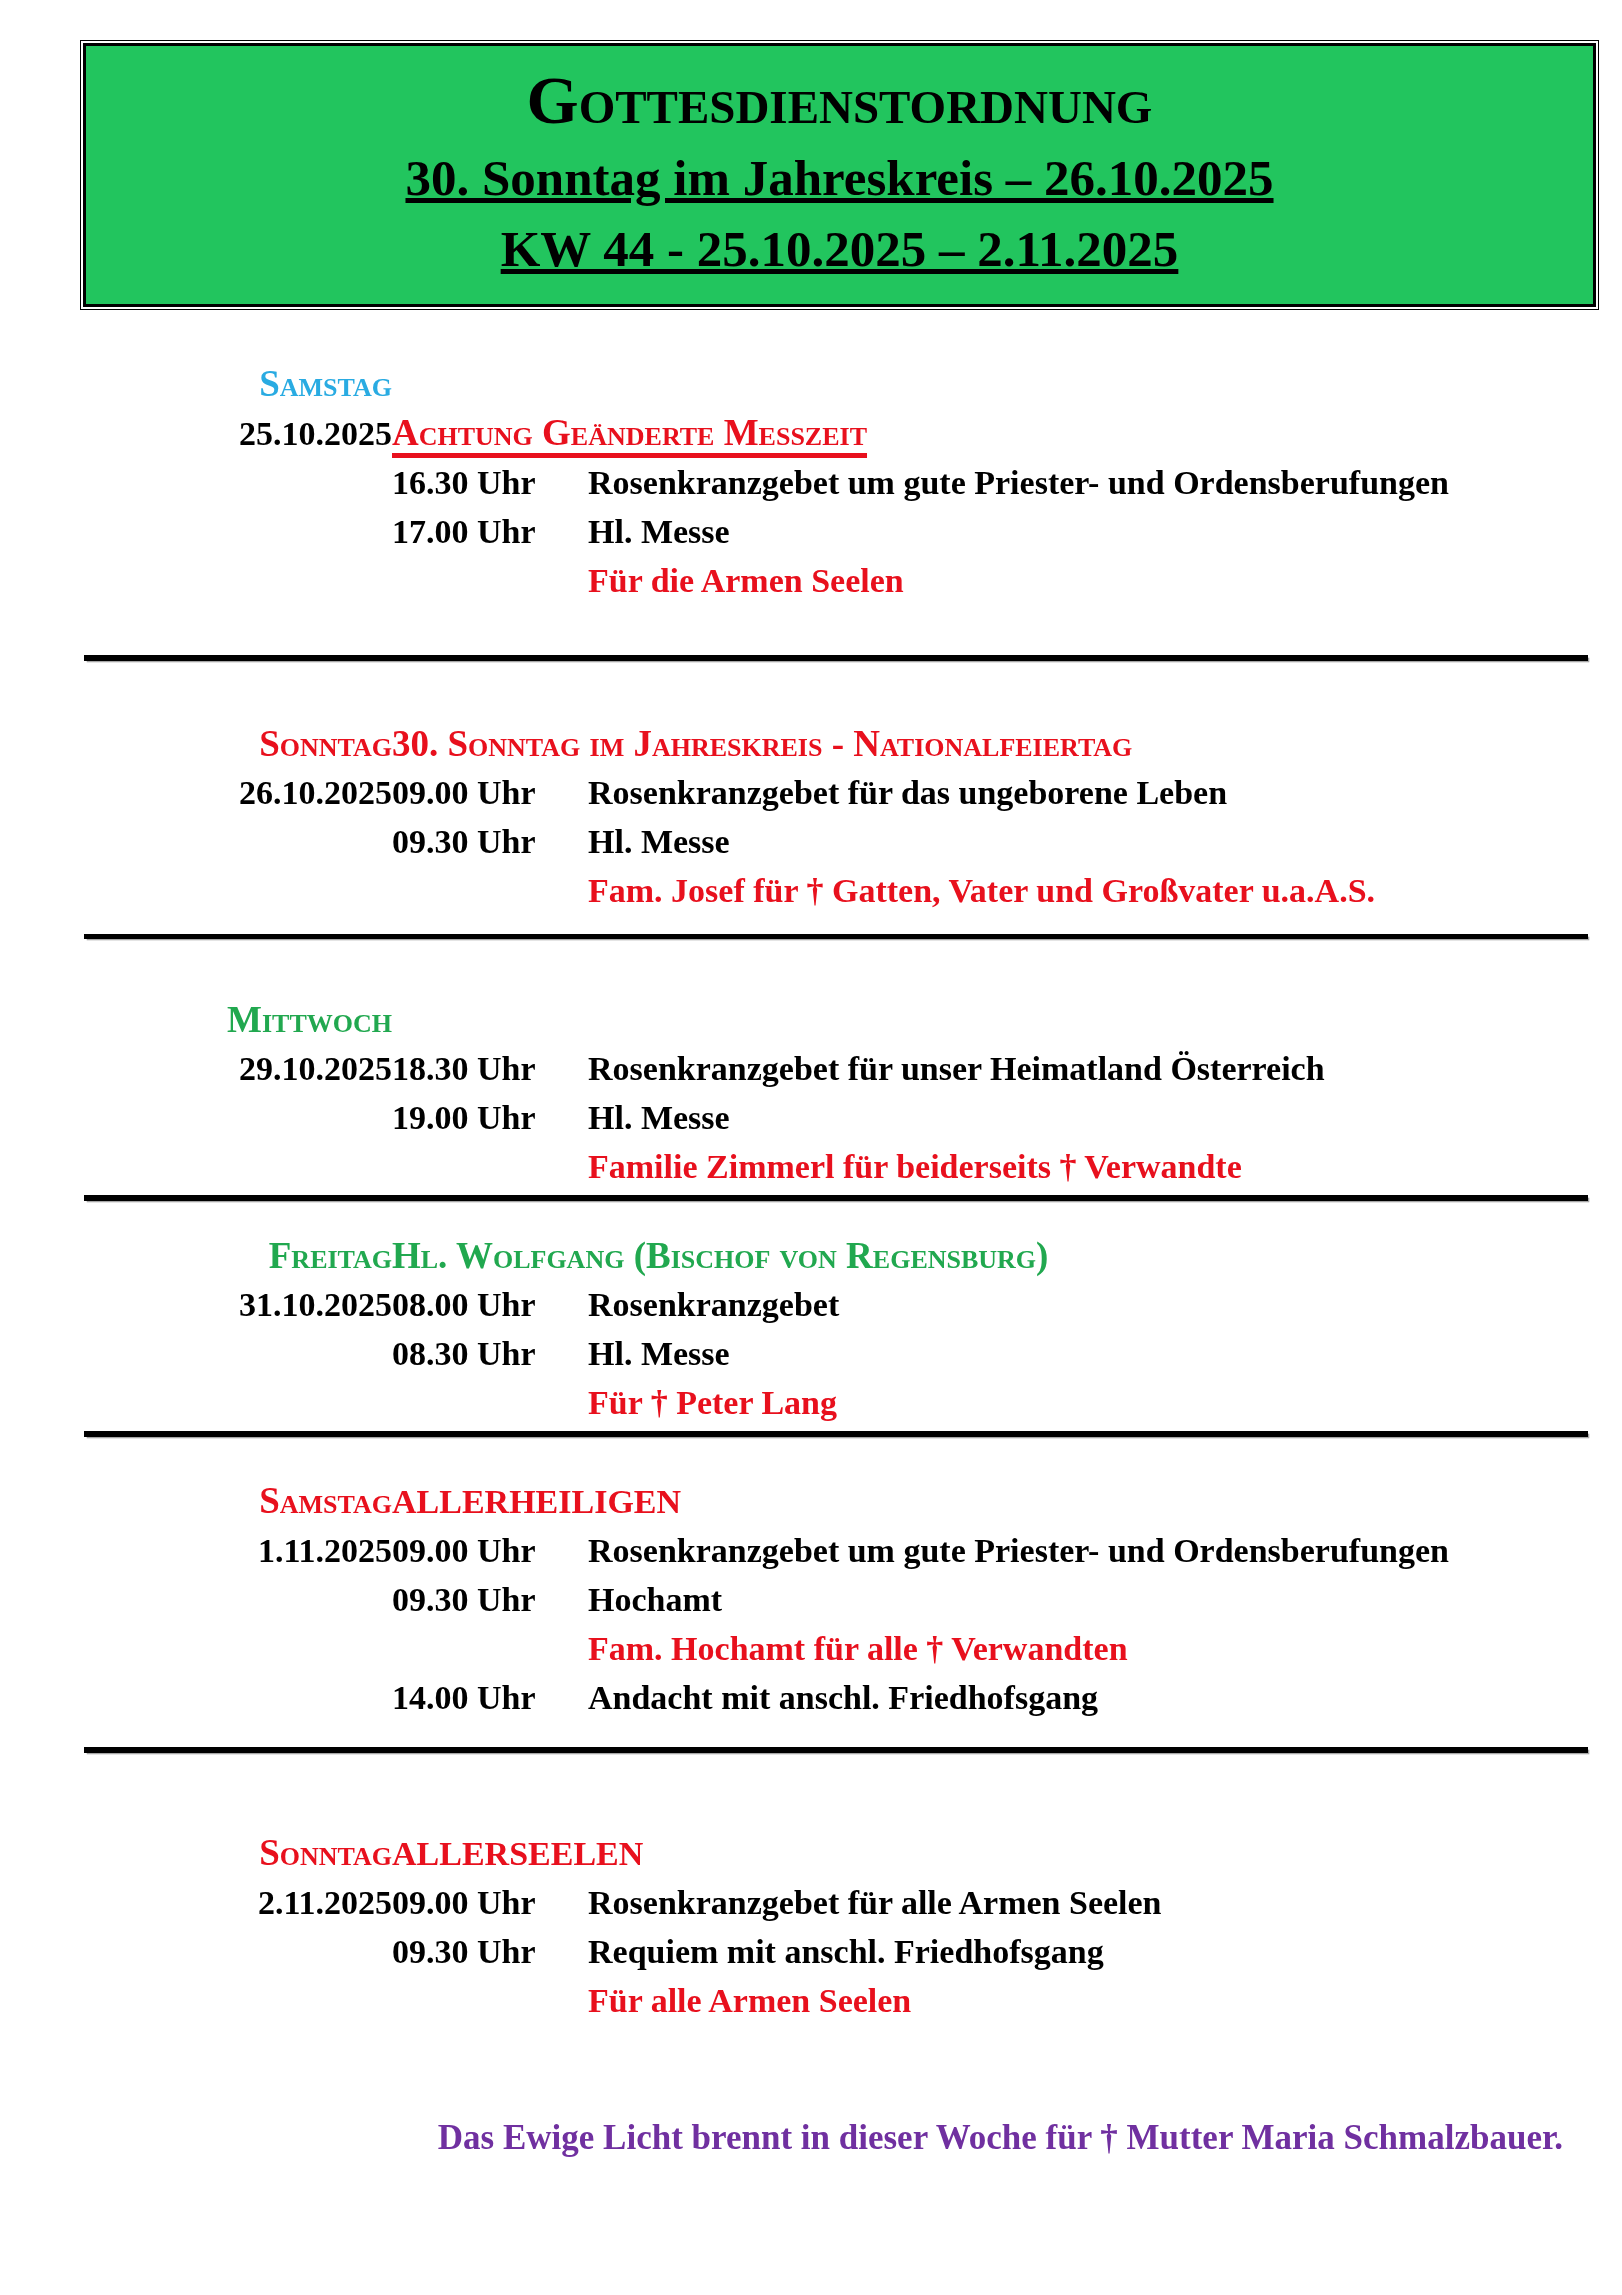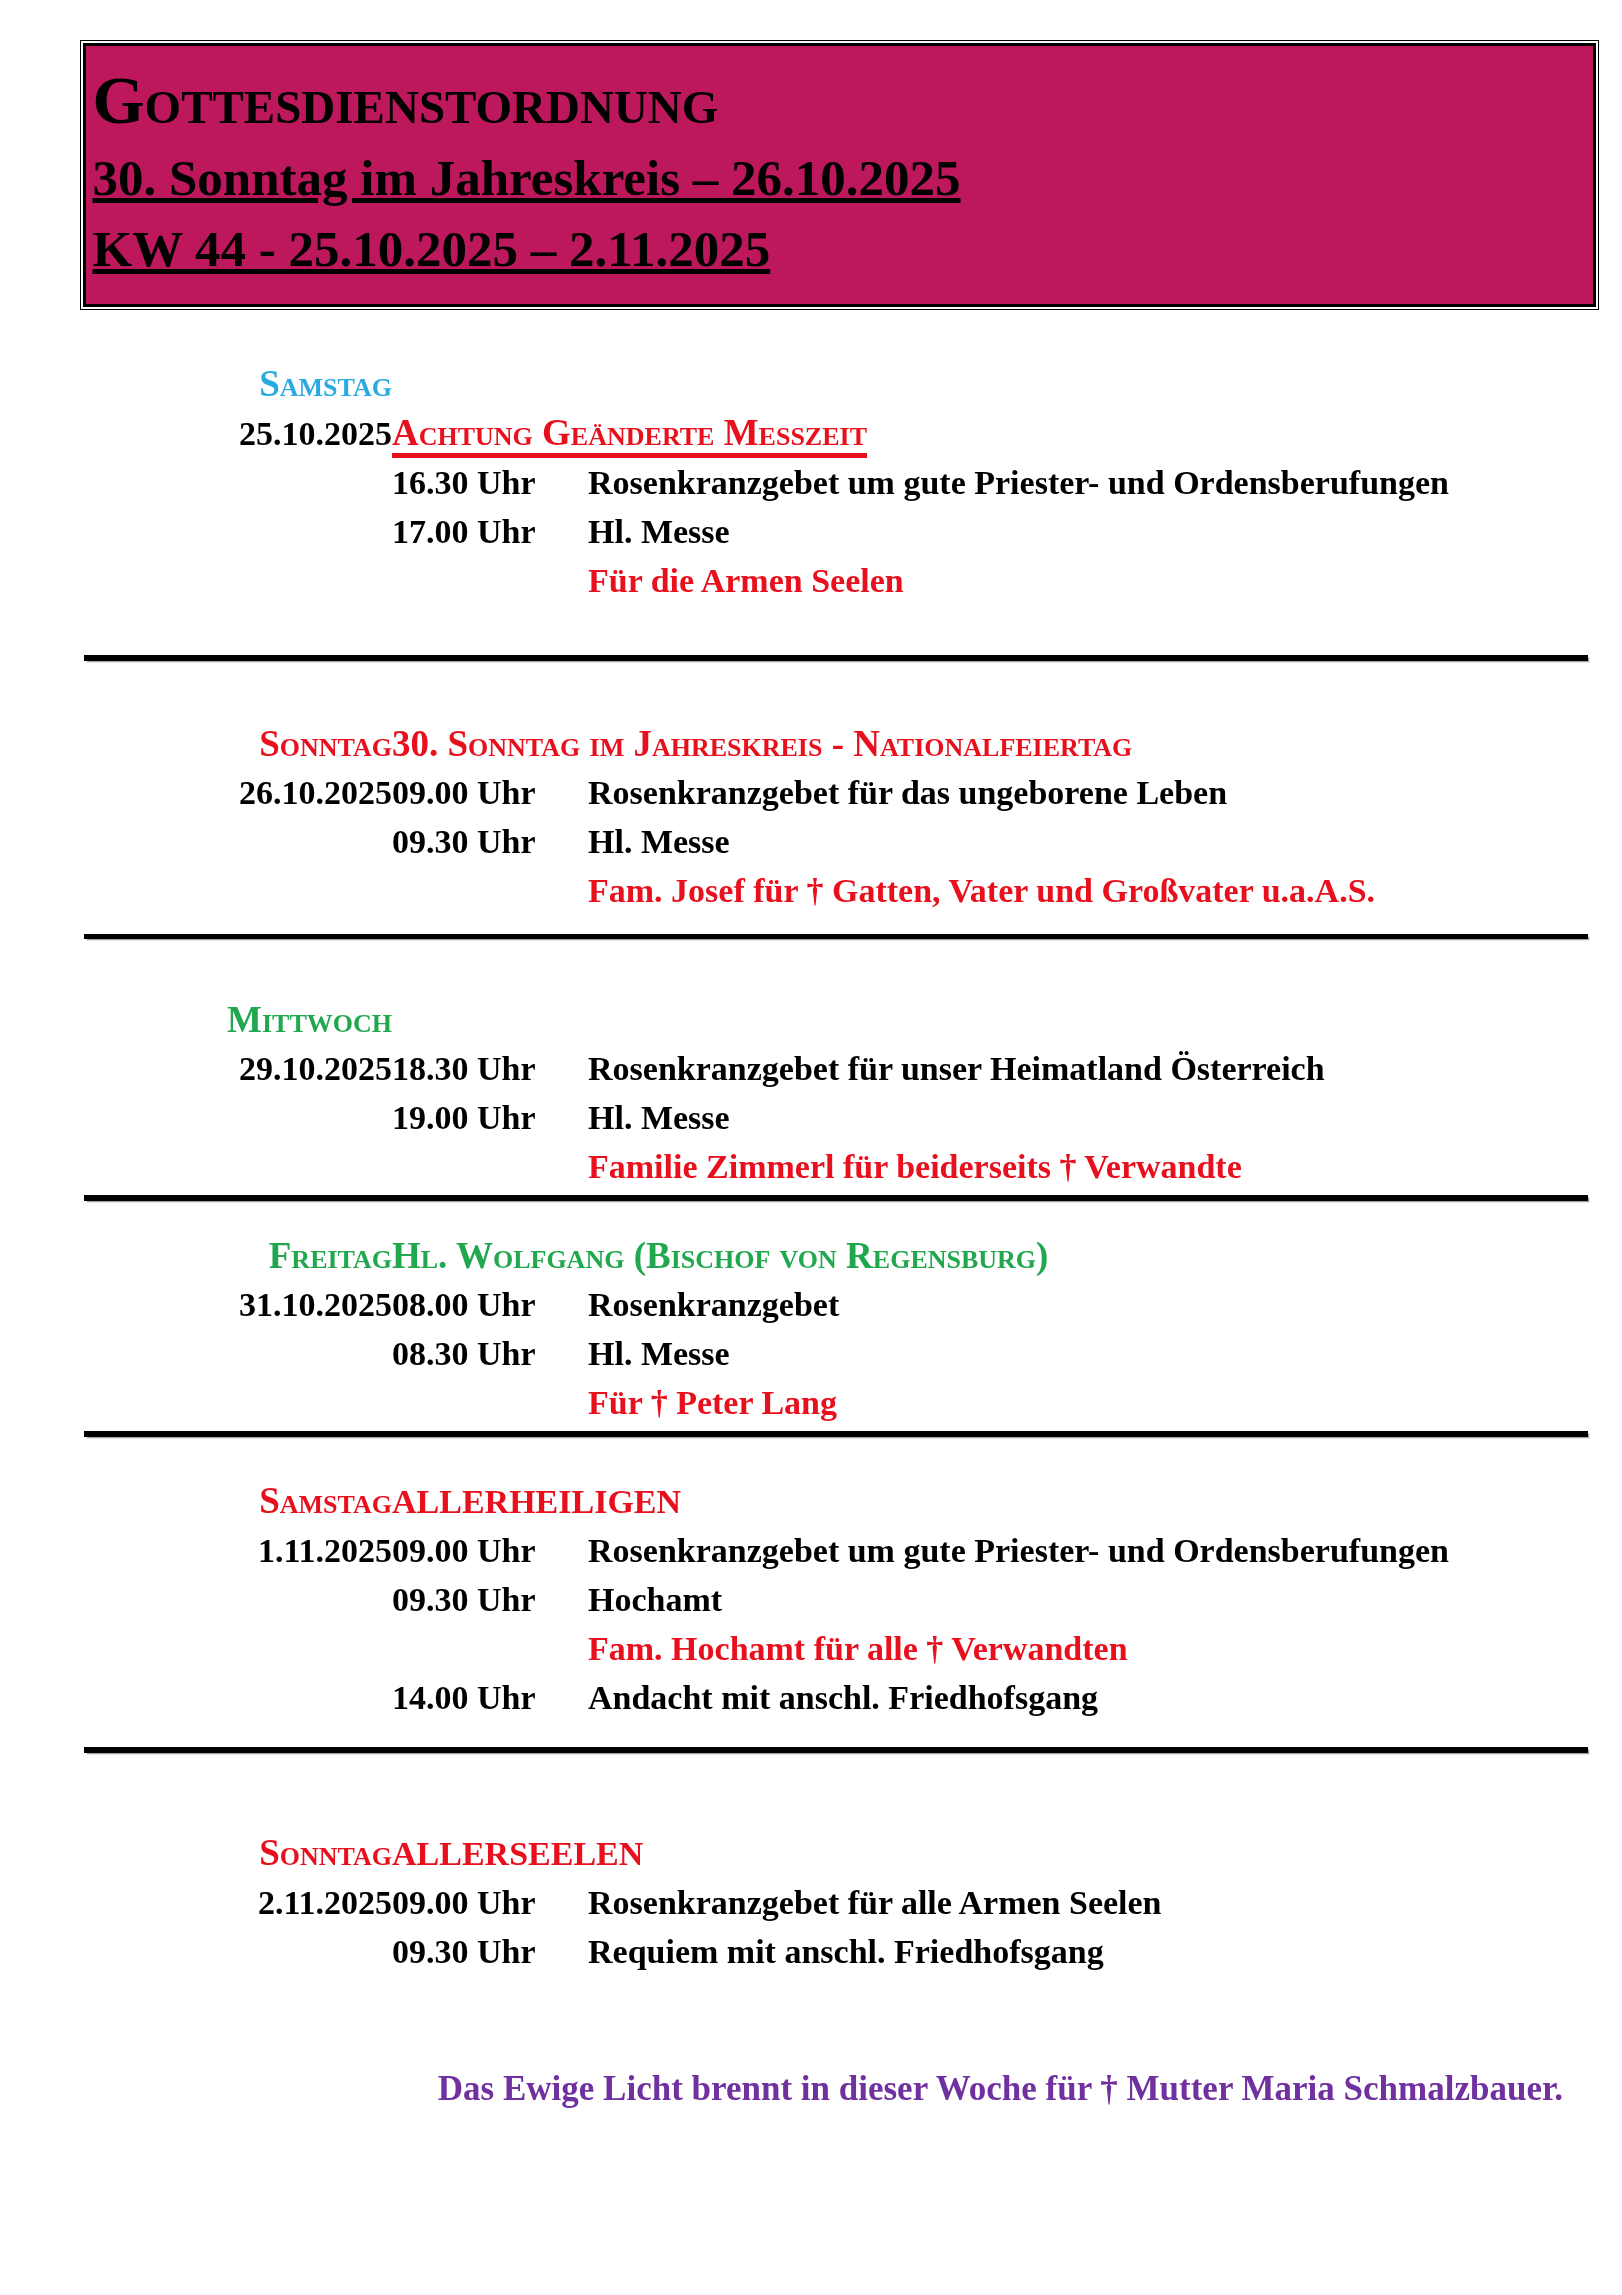--- a/index.html
+++ b/index.html
@@ -22,21 +22,22 @@
   .c-green  { color: var(--green); }
   .c-purple { color: var(--purple); text-align: right; }
 
   
   .header-box {
     margin: 43px 26px 0 83px;
     border: 3.3px solid #000;
     outline: 1.3px solid #000;
     outline-offset: 2px;
     padding: 11.8px 6.5px 19.6px 6.5px;
-    background: #be185d;
+    text-align: center;
+    background: #22c55e;
   }
   .hb-title {
     font-size: 67px;
     line-height: 85px;
   }
   .hb-sub {
     font-size: 51px;
     line-height: 71px;
     text-decoration: underline;
   }
@@ -227,19 +228,22 @@
       </div>
       <div class="row">
         <span class="g1">2.11.2025</span>
         <span class="g2">09.00 Uhr</span>
         <span class="g3">Rosenkranzgebet für alle Armen Seelen</span>
       </div>
       <div class="row">
         <span class="g2">09.30 Uhr</span>
         <span class="g3">Requiem mit anschl. Friedhofsgang</span>
       </div>
+      <div class="row">
+        <span class="g3 c-red">Für alle Armen Seelen</span>
+      </div>
     </section>
 
     <div class="footer c-purple">Das Ewige Licht brennt in dieser Woche für † Mutter Maria Schmalzbauer.</div>
 
   </main>
 </div>
 
 
 </body></html>

